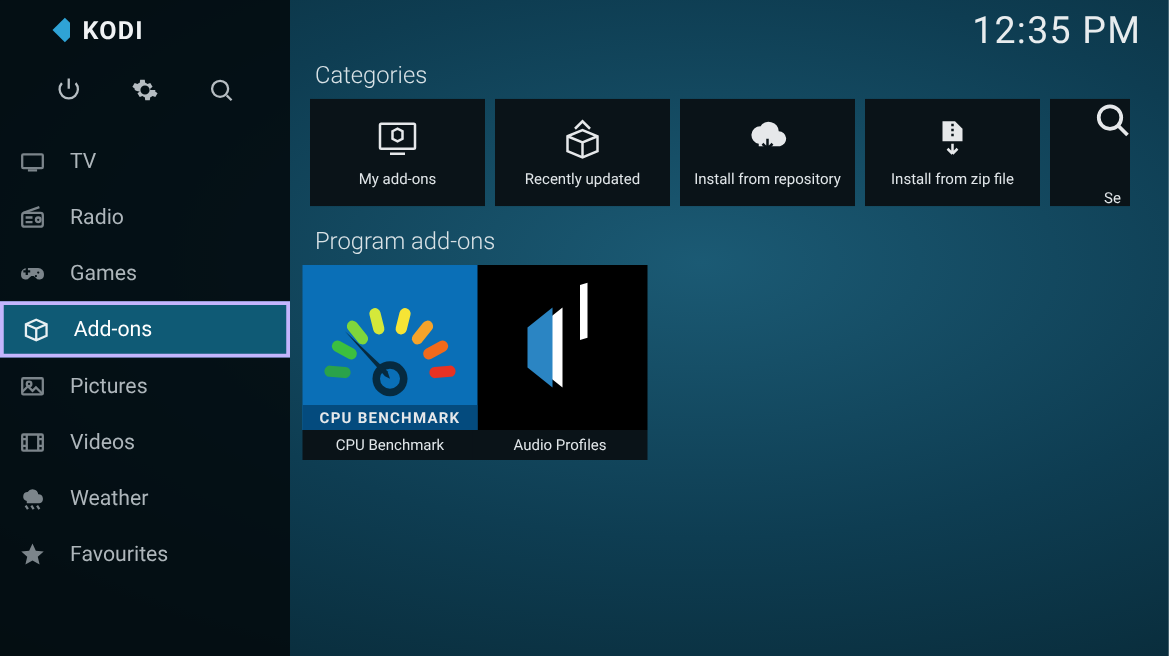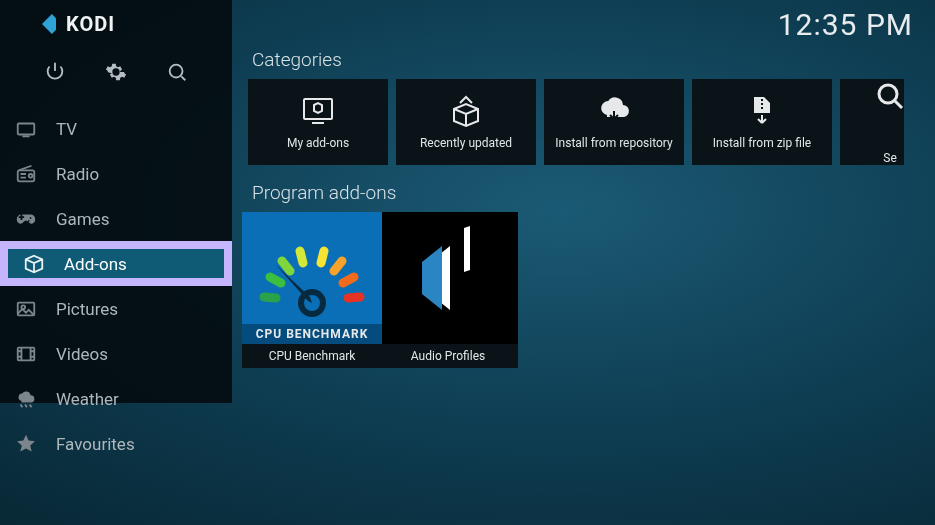--- a/index.html
+++ b/index.html
@@ -12,31 +12,31 @@
       position: relative;
     }
     
     .header { position: absolute; left: 0; right: 0; top: 0; height: 48px; display: flex; align-items: center; justify-content: space-between; padding: 0 22px 0 28px; }
     .brand { display: flex; align-items: center; gap: 10px; }
     .brand-logo { width: 28px; height: 28px; }
     .brand-name { font-size: 20px; font-weight: 700; letter-spacing: 1px; color: #f0f2f4; }
     .clock { font-size: 30px; font-weight: 400; color: #e8ecee; letter-spacing: 1px; }
 
     
-    .sidebar { position: absolute; left: 0; top: 0; width: 232px; height: 403px; background: rgba(3, 10, 14, 0.88); z-index: 5; padding-top: 54px; }
+    .sidebar { position: absolute; left: 0; top: 0; width: 232px; height: 525px; background: rgba(3, 10, 14, 0.88); z-index: 5; padding-top: 54px; }
     .sidebar-tools { display: flex; align-items: center; justify-content: space-around; padding: 6px 24px 10px 24px; }
     .tool-btn { width: 24px; height: 24px; color: #b6bdc2; display: inline-flex; align-items: center; justify-content: center; cursor: pointer; }
     .tool-btn svg { width: 22px; height: 22px; }
     .menu { margin-top: 12px; }
     .menu-item { display: flex; align-items: center; gap: 18px; padding: 10px 14px 10px 14px; height: 45px; color: #aeb6bb; cursor: pointer; }
     .menu-item .mi-icon { width: 24px; height: 24px; display: inline-flex; align-items: center; justify-content: center; color: #7c858b; }
     .menu-item .mi-icon svg { width: 22px; height: 22px; }
     .menu-item.active { background: #0f5a75; color: #ffffff; }
     .menu-item.active .mi-icon { color: #e8f0f3; }
-    .menu-item.highlighted { border: 8px solid #c4b5fd; }
+    .menu-item.highlighted { border: 3px solid #c4b5fd; }
     .mi-label { font-size: 17px; font-weight: 400; }
 
     
     .main { position: absolute; left: 248px; top: 42px; right: 0; bottom: 0; }
     .section-title { font-size: 19px; font-weight: 300; color: #d9e2e6; margin: 6px 0 8px 4px; }
     .tile-row { display: flex; gap: 8px; overflow: hidden; }
     .tile { width: 140px; height: 86px; background: #0a1318; display: flex; flex-direction: column; align-items: center; justify-content: center; gap: 8px; cursor: pointer; }
     .tile.last { width: 64px; overflow: hidden; gap: 38px; }
     .tile .t-icon { width: 36px; height: 36px; display: inline-flex; align-items: center; justify-content: center; color: #e6e8ea; }
     .tile .t-icon svg { width: 36px; height: 36px; }

